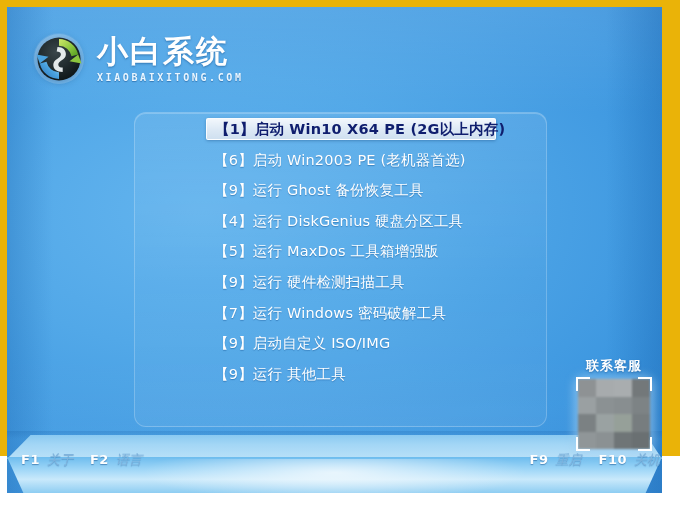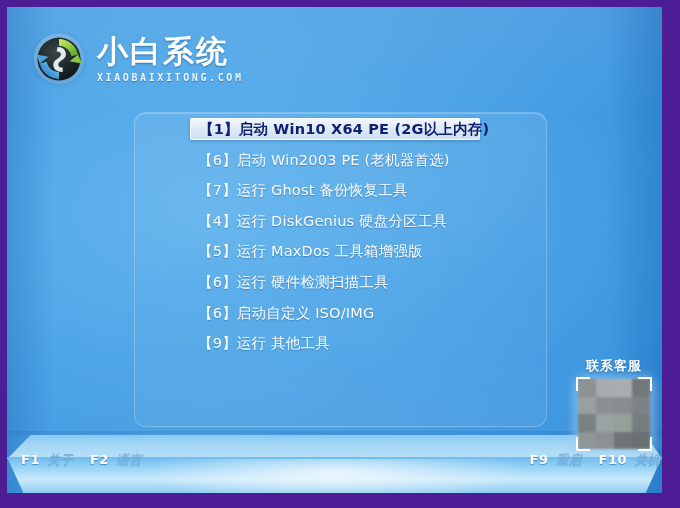--- a/index.html
+++ b/index.html
@@ -5,21 +5,21 @@
 <style>
   html,body{margin:0;padding:0;background:#ffffff;}
   body{
     width:680px;height:508px;overflow:hidden;
     font-family:"Liberation Sans","DejaVu Sans",sans-serif;
     -webkit-font-smoothing:antialiased;
   }
 
   
   #screen{
-    position:relative;width:680px;height:508px;background:#4c1d95;
+    position:relative;width:680px;height:456px;background:#eab308;
   }
 
   
   #stage{
     position:absolute;left:7px;top:7px;width:655px;height:486px;
     overflow:hidden;
     background:
       radial-gradient(120% 95% at 30% 42%, #63b4ee 0%, #52a8e8 30%, #3d97e0 62%, #2b83d2 88%, #2076c6 100%);
   }
   
@@ -90,21 +90,21 @@
   #menu-panel{
     position:absolute;left:127px;top:105px;width:411px;height:313px;
     border-radius:12px;
     background:linear-gradient(180deg, rgba(255,255,255,.085), rgba(255,255,255,.025) 55%, rgba(255,255,255,.055));
     border:1px solid rgba(255,255,255,.22);
     box-shadow:inset 0 1px 0 rgba(255,255,255,.22);
   }
 
   
   #menu-list{
-    position:absolute;left:183px;top:111px;width:290px;
+    position:absolute;left:199px;top:111px;width:290px;
   }
   .menu-item{
     height:22px;line-height:22px;margin-bottom:8.6px;
     padding:0 8px;border-radius:2px;
     font-size:14.5px;color:#ffffff;white-space:nowrap;
     font-family:"DejaVu Sans","Liberation Sans",sans-serif;
     text-shadow:0 1px 1px rgba(18,78,140,.45);
     letter-spacing:.2px;
   }
   .menu-item.selected{
@@ -201,25 +201,26 @@
         <span class="brand-cn">小白系统</span>
         <span class="brand-en">XIAOBAIXITONG.COM</span>
       </div>
     </div>
 
     <div id="menu-panel"></div>
 
     <div id="menu-list">
         <div class="menu-item selected">【1】启动 Win10 X64 PE (2G以上内存)</div>
         <div class="menu-item">【6】启动 Win2003 PE (老机器首选)</div>
-        <div class="menu-item">【7】运行 Ghost 备份恢复工具</div>
+        <div class="menu-item">【9】运行 Ghost 备份恢复工具</div>
         <div class="menu-item">【4】运行 DiskGenius 硬盘分区工具</div>
         <div class="menu-item">【5】运行 MaxDos 工具箱增强版</div>
-        <div class="menu-item">【6】运行 硬件检测扫描工具</div>
-        <div class="menu-item">【6】启动自定义 ISO/IMG</div>
+        <div class="menu-item">【9】运行 硬件检测扫描工具</div>
+        <div class="menu-item">【7】运行 Windows 密码破解工具</div>
+        <div class="menu-item">【9】启动自定义 ISO/IMG</div>
         <div class="menu-item">【9】运行 其他工具</div>
       </div>
 
     <div id="qr-block">
       <div class="qr-title">联系客服</div>
       <div class="qr-wrap">
         <div class="qr-halo"></div>
         <div class="qr-grid">
             <i style="background: rgb(142, 146, 148);"></i>
             <i style="background: rgb(167, 171, 173);"></i>

